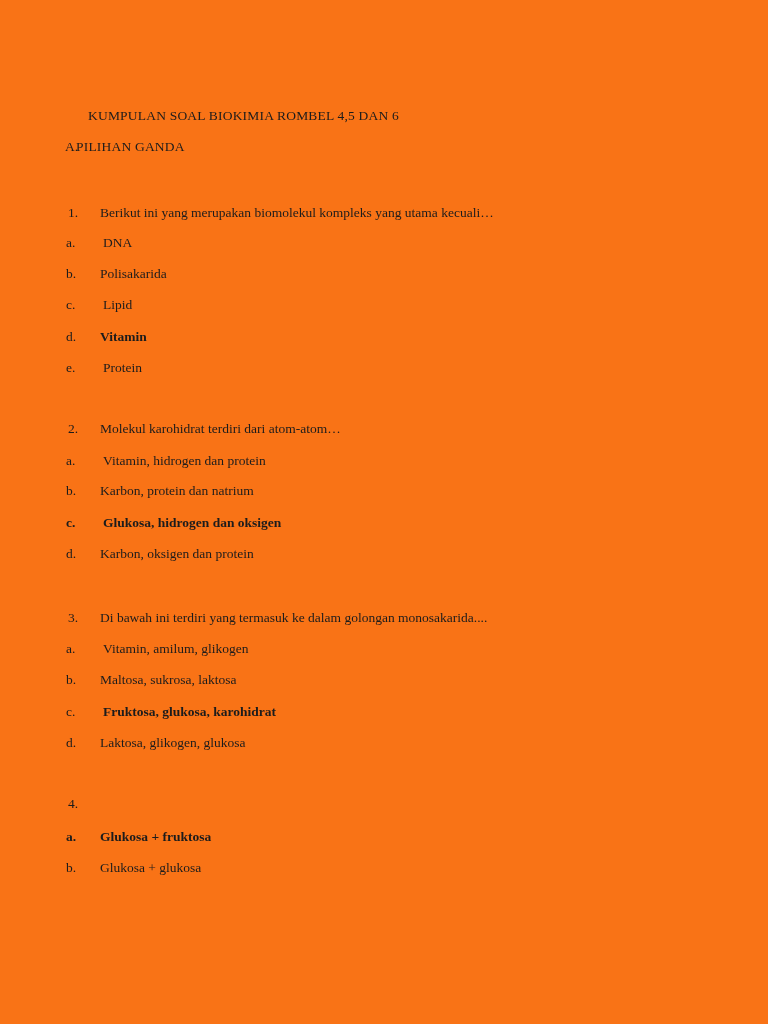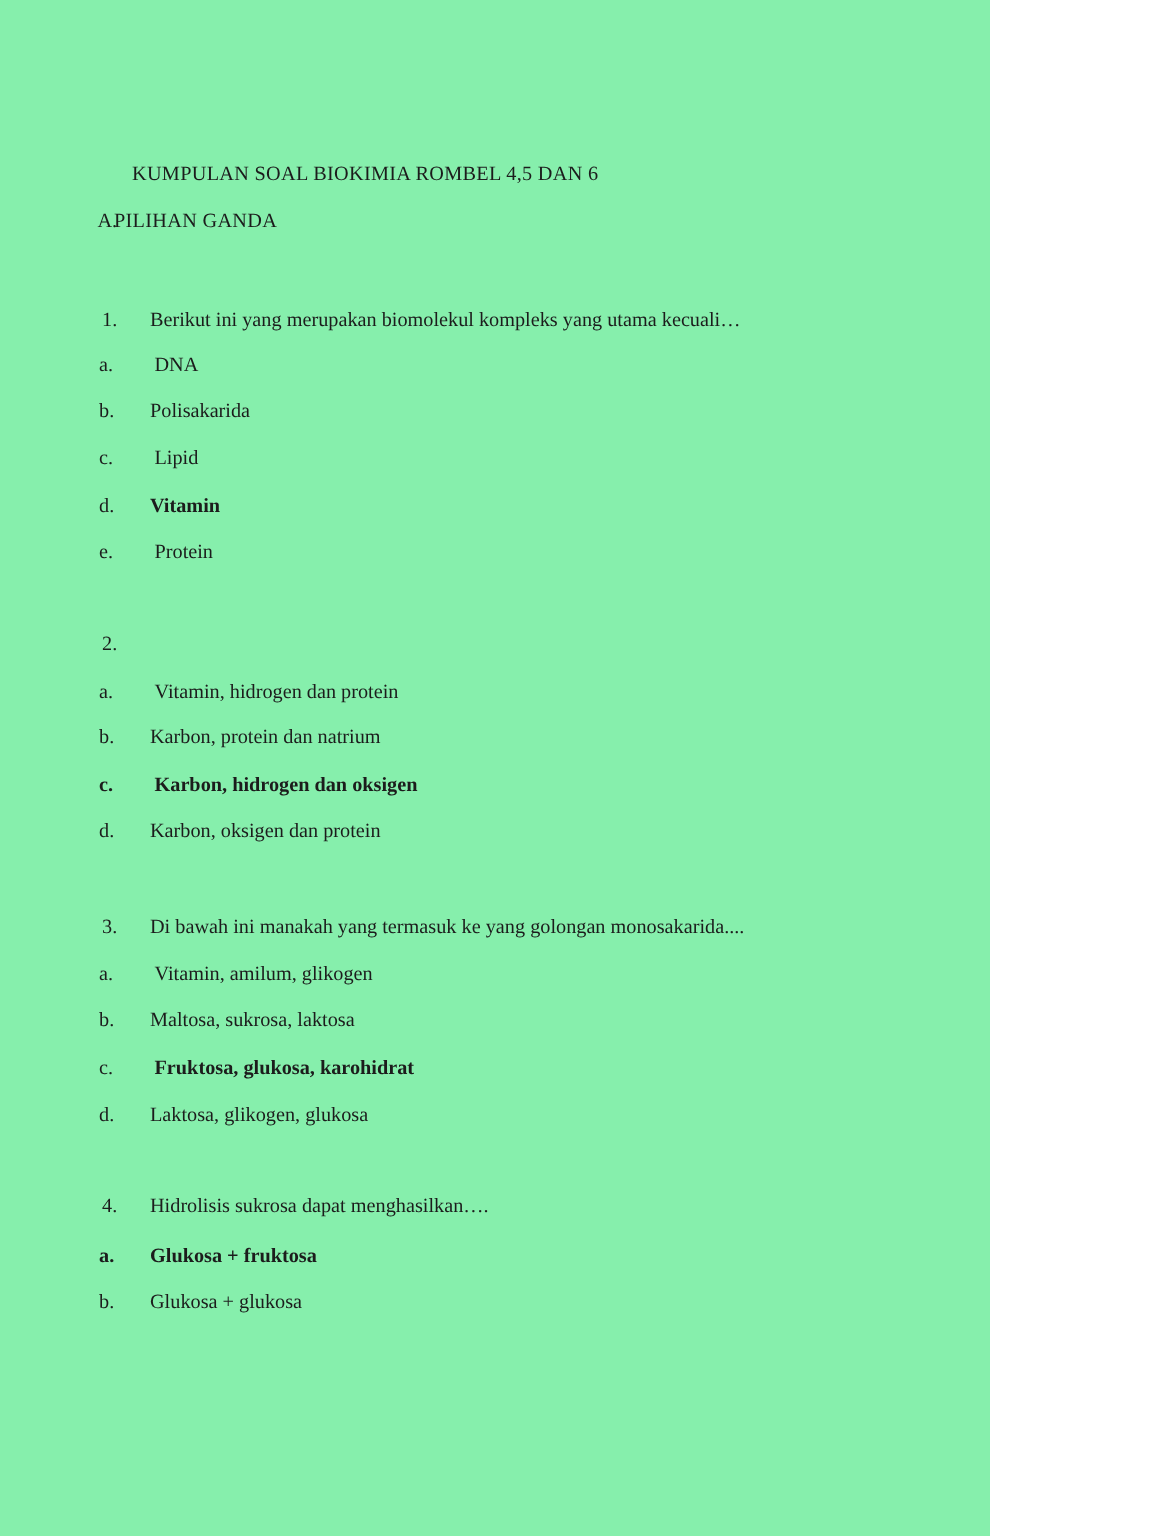--- a/index.html
+++ b/index.html
@@ -2,23 +2,23 @@
 <html><head>
 <meta charset="utf-8">
 <style>
   html, body {
     margin: 0;
     padding: 0;
     background: #ffffff;
   }
   .page {
     position: relative;
-    width: 660px;
+    width: 768px;
     height: 1024px;
-    background: #86efac;
+    background: #f97316;
     font-family: "Liberation Serif", "DejaVu Serif", serif;
     font-size: 13.5px;
     color: #1c1c1c;
     overflow: hidden;
   }
   .doc-title {
     position: absolute;
     left: 88px;
     top: 107px;
     height: 17px;
@@ -93,62 +93,62 @@
     <span class="marker">d.</span>
     <span class="text b">Vitamin</span>
   </div>
   <div class="line" style="top:359px">
     <span class="marker">e.</span>
     <span class="text" style="left:103px">Protein</span>
   </div>
 
   <div class="line" style="top:420px">
     <span class="qnum">2.</span>
+    <span class="text">Molekul karohidrat terdiri dari atom-atom…</span>
   </div>
   <div class="line" style="top:452px">
     <span class="marker">a.</span>
     <span class="text" style="left:103px">Vitamin, hidrogen dan protein</span>
   </div>
   <div class="line" style="top:482px">
     <span class="marker">b.</span>
     <span class="text">Karbon, protein dan natrium</span>
   </div>
   <div class="line" style="top:514px">
     <span class="marker b">c.</span>
-    <span class="text b" style="left:103px">Karbon, hidrogen dan oksigen</span>
+    <span class="text b" style="left:103px">Glukosa, hidrogen dan oksigen</span>
   </div>
   <div class="line" style="top:545px">
     <span class="marker">d.</span>
     <span class="text">Karbon, oksigen dan protein</span>
   </div>
 
   <div class="line" style="top:609px">
     <span class="qnum">3.</span>
-    <span class="text">Di bawah ini manakah yang termasuk ke yang golongan monosakarida....</span>
+    <span class="text">Di bawah ini terdiri yang termasuk ke dalam golongan monosakarida....</span>
   </div>
   <div class="line" style="top:640px">
     <span class="marker">a.</span>
     <span class="text" style="left:103px">Vitamin, amilum, glikogen</span>
   </div>
   <div class="line" style="top:671px">
     <span class="marker">b.</span>
     <span class="text">Maltosa, sukrosa, laktosa</span>
   </div>
   <div class="line" style="top:703px">
     <span class="marker">c.</span>
     <span class="text b" style="left:103px">Fruktosa, glukosa, karohidrat</span>
   </div>
   <div class="line" style="top:734px">
     <span class="marker">d.</span>
     <span class="text">Laktosa, glikogen, glukosa</span>
   </div>
 
   <div class="line" style="top:795px">
     <span class="qnum">4.</span>
-    <span class="text">Hidrolisis sukrosa dapat menghasilkan….</span>
   </div>
   <div class="line" style="top:828px">
     <span class="marker b">a.</span>
     <span class="text b">Glukosa + fruktosa</span>
   </div>
   <div class="line" style="top:859px">
     <span class="marker">b.</span>
     <span class="text">Glukosa + glukosa</span>
   </div>
 

